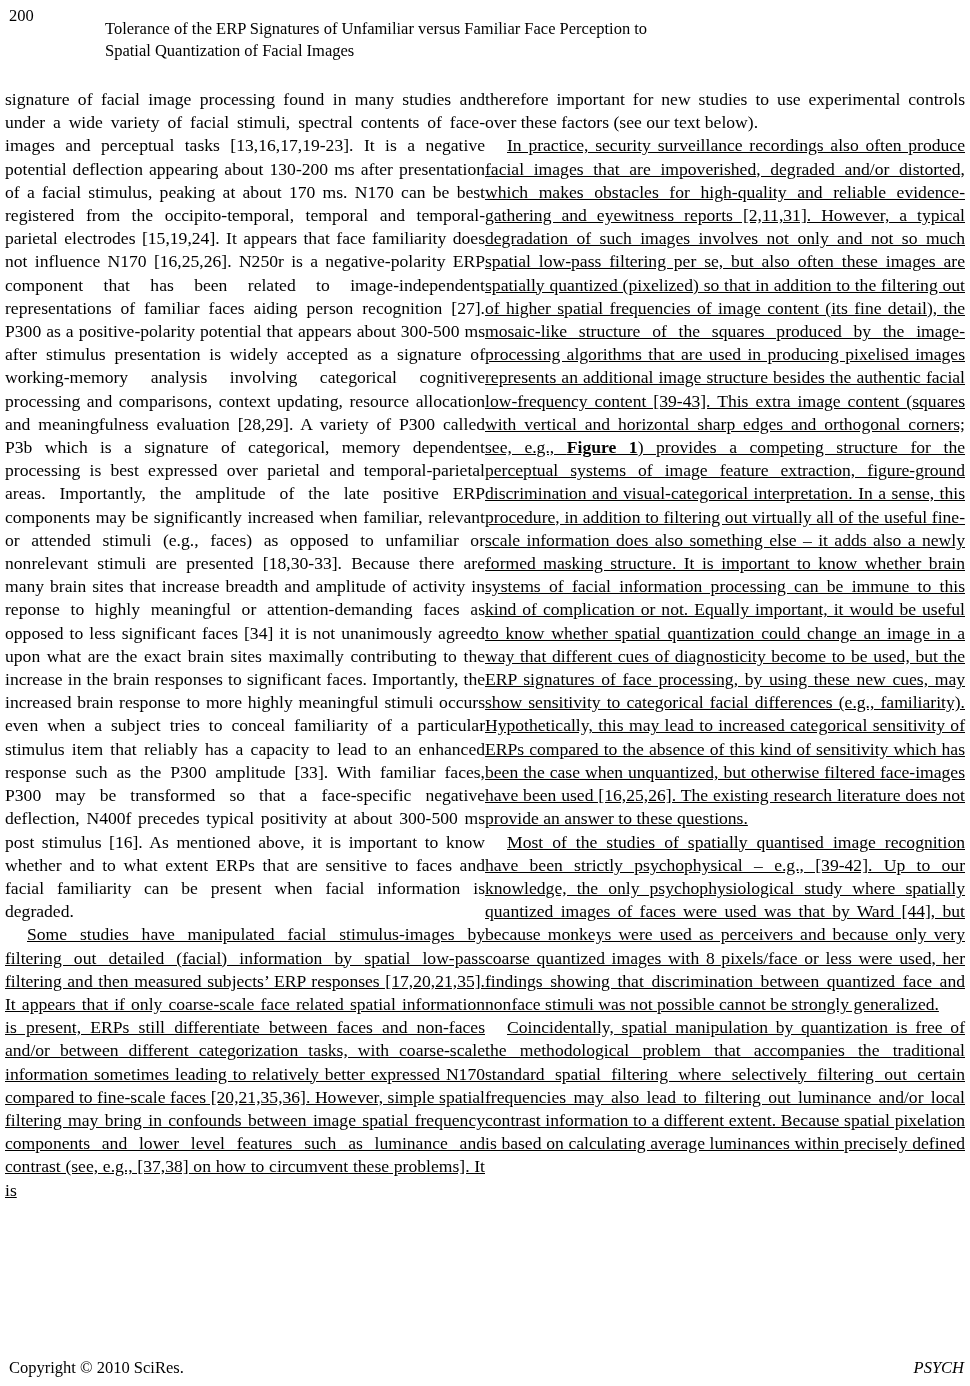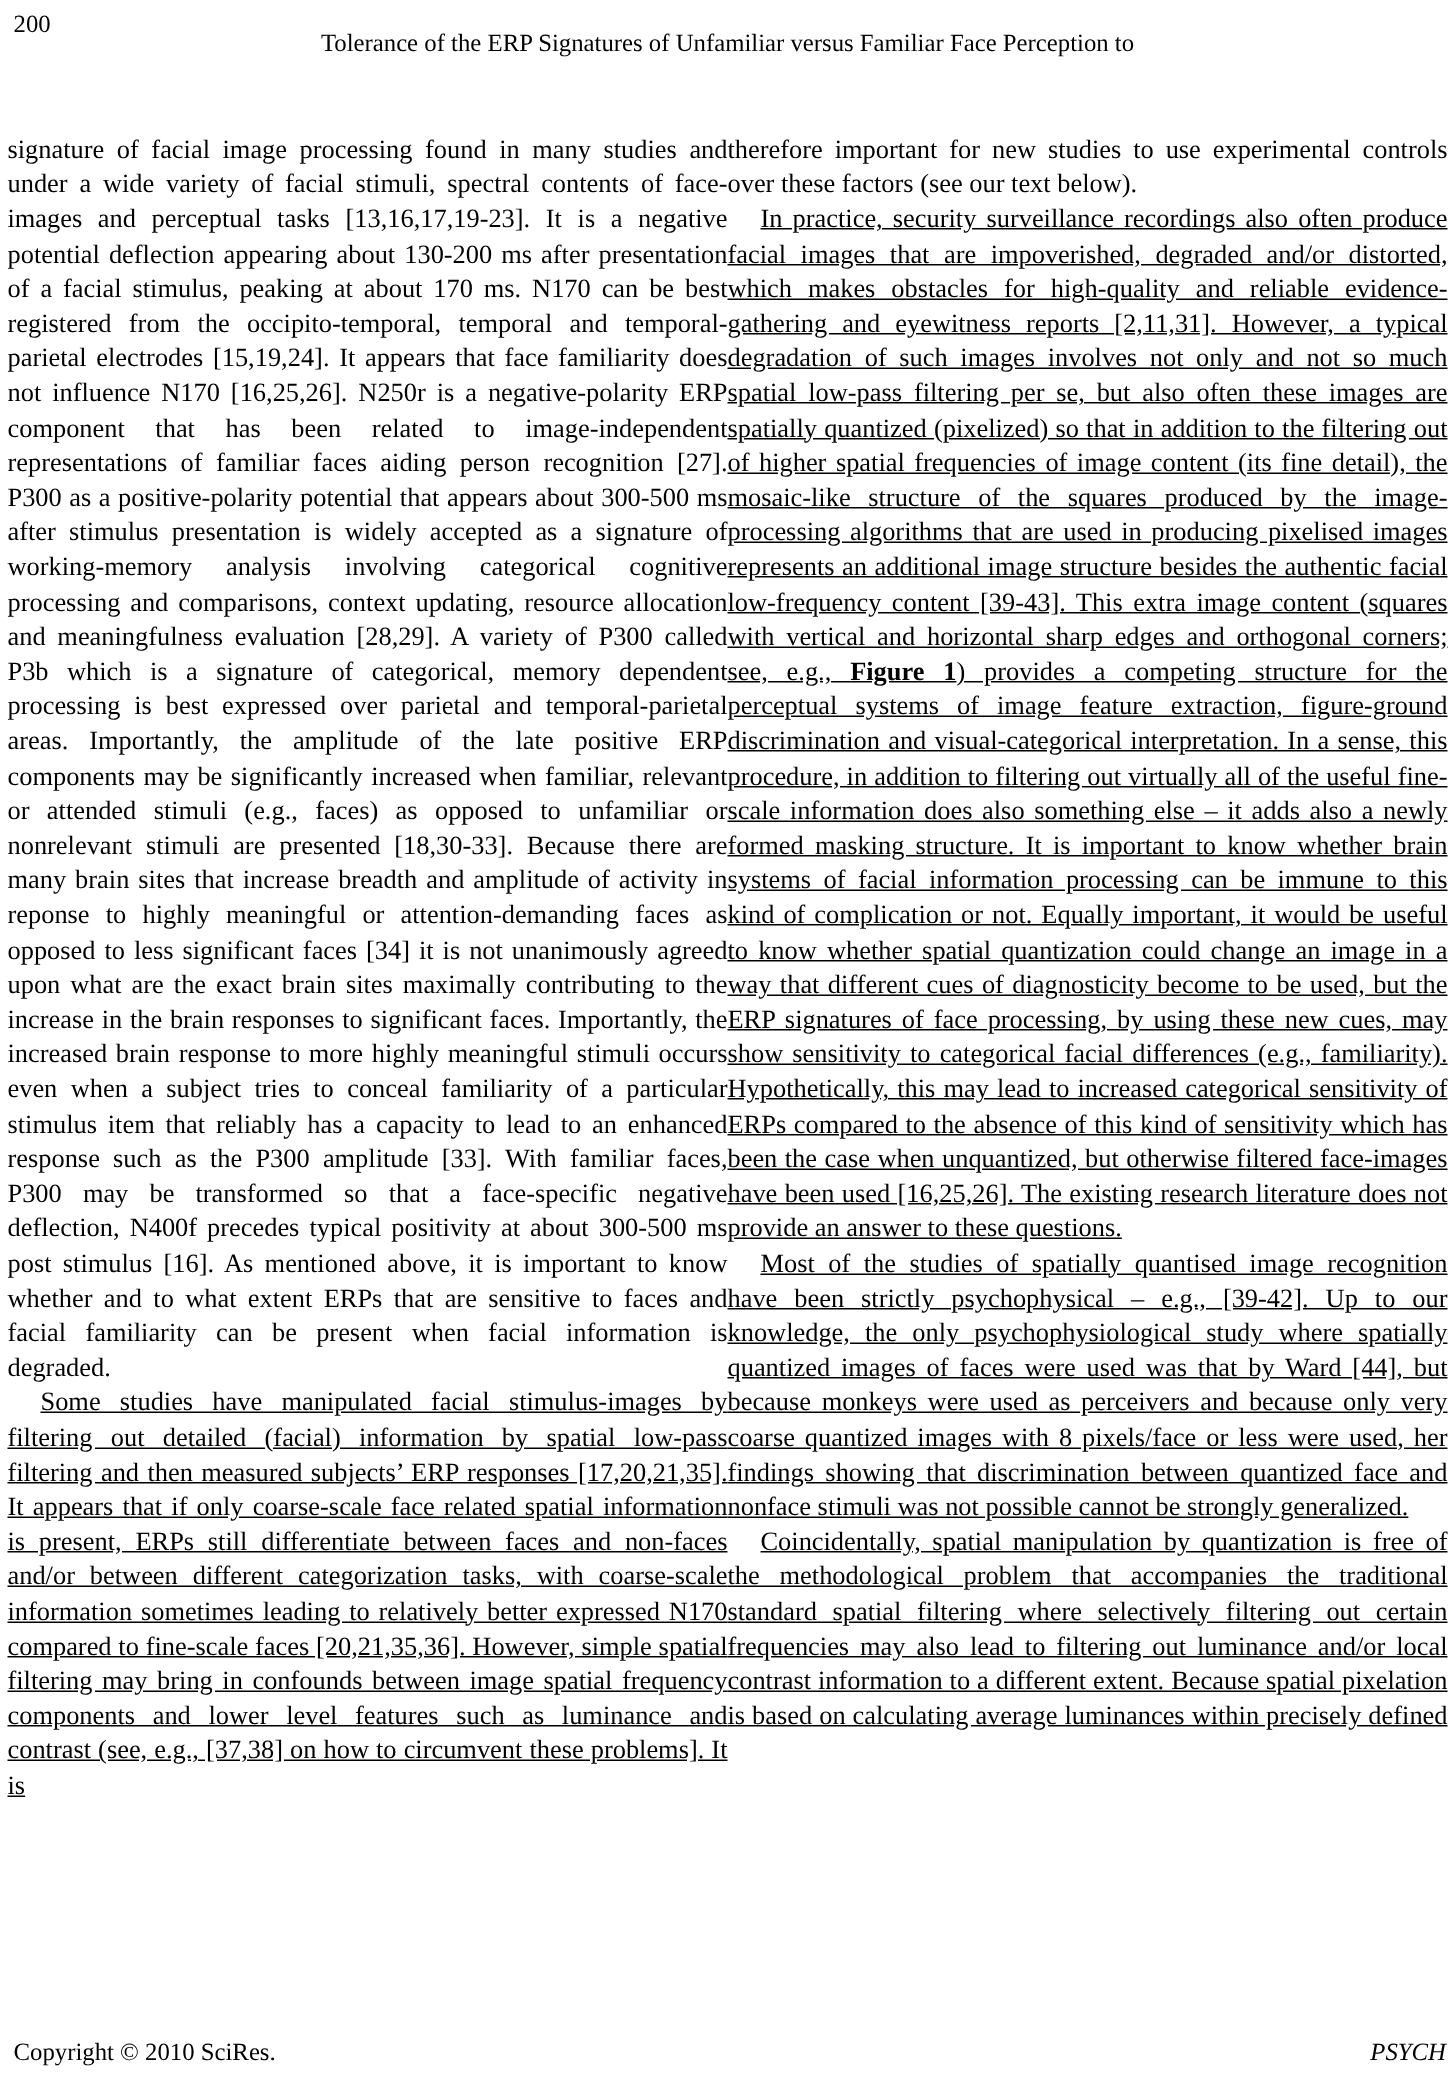--- a/index.html
+++ b/index.html
@@ -19,21 +19,21 @@
     height: 44px;
   }
   .page-number {
     position: absolute;
     left: 9px;
     top: 5px;
     font-size: 16.5px;
     line-height: 21px;
   }
   .running-title {
-    text-align: center;
+    text-align: left;
     font-size: 16.5px;
     line-height: 22px;
     margin: 0 auto;
     width: 760px;
   }
   .content {
     display: flex;
     padding: 0 5px;
     margin-top: 26px;
     justify-content: center;
@@ -66,20 +66,21 @@
     font-style: italic;
   }
 </style>
 </head>
 <body>
 
 <header class="page-header">
   <span class="page-number">200</span>
   <div class="running-title">
     <div>Tolerance of the ERP Signatures of Unfamiliar versus Familiar Face Perception to</div>
+    <div>Spatial Quantization of Facial Images</div>
   </div>
 </header>
 
 <main class="content">
   <div class="column">
       <p class="para"><span>signature of facial image processing found in many studies and under a wide variety of facial stimuli, spectral contents of face-images and perceptual tasks [13,16,17,19-23]. It is a negative potential deflection appearing about 130-200 ms after presentation of a facial stimulus, peaking at about 170 ms. N170 can be best registered from the occipito-temporal, temporal and temporal-parietal electrodes [15,19,24]. It appears that face familiarity does not influence N170 [16,25,26]. N250r is a negative-polarity ERP component that has been related to image-independent representations of familiar faces aiding person recognition [27]. P300 as a positive-polarity potential that appears about 300-500 ms after stimulus presentation is widely accepted as a signature of working-memory analysis involving categorical cognitive processing and comparisons, context updating, resource allocation and meaningfulness evaluation [28,29]. A variety of P300 called P3b which is a signature of categorical, memory dependent processing is best expressed over parietal and temporal-parietal areas. Importantly, the amplitude of the late positive ERP components may be significantly increased when familiar, relevant or attended stimuli (e.g., faces) as opposed to unfamiliar or nonrelevant stimuli are presented [18,30-33]. Because there are many brain sites that increase breadth and amplitude of activity in reponse to highly meaningful or attention-demanding faces as opposed to less significant faces [34] it is not unanimously agreed upon what are the exact brain sites maximally contributing to the increase in the brain responses to significant faces. Importantly, the increased brain response to more highly meaningful stimuli occurs even when a subject tries to conceal familiarity of a particular stimulus item that reliably has a capacity to lead to an enhanced response such as the P300 amplitude [33]. With familiar faces, P300 may be transformed so that a face-specific negative deflection, N400f precedes typical positivity at about 300-500 ms post stimulus [16]. As mentioned above, it is important to know whether and to what extent ERPs that are sensitive to faces and facial familiarity can be present when facial information is degraded.</span></p>
       <p class="para indent cont"><span>Some studies have manipulated facial stimulus-images by filtering out detailed (facial) information by spatial low-pass filtering and then measured subjects’ ERP responses [17,20,21,35]. It appears that if only coarse-scale face related spatial information is present, ERPs still differentiate between faces and non-faces and/or between different categorization tasks, with coarse-scale information sometimes leading to relatively better expressed N170 compared to fine-scale faces [20,21,35,36]. However, simple spatial filtering may bring in confounds between image spatial frequency components and lower level features such as luminance and contrast (see, e.g., [37,38] on how to circumvent these problems]. It is</span></p>
     </div>
   <div class="column">
       <p class="para"><span>therefore important for new studies to use experimental controls over these factors (see our text below).</span></p>

